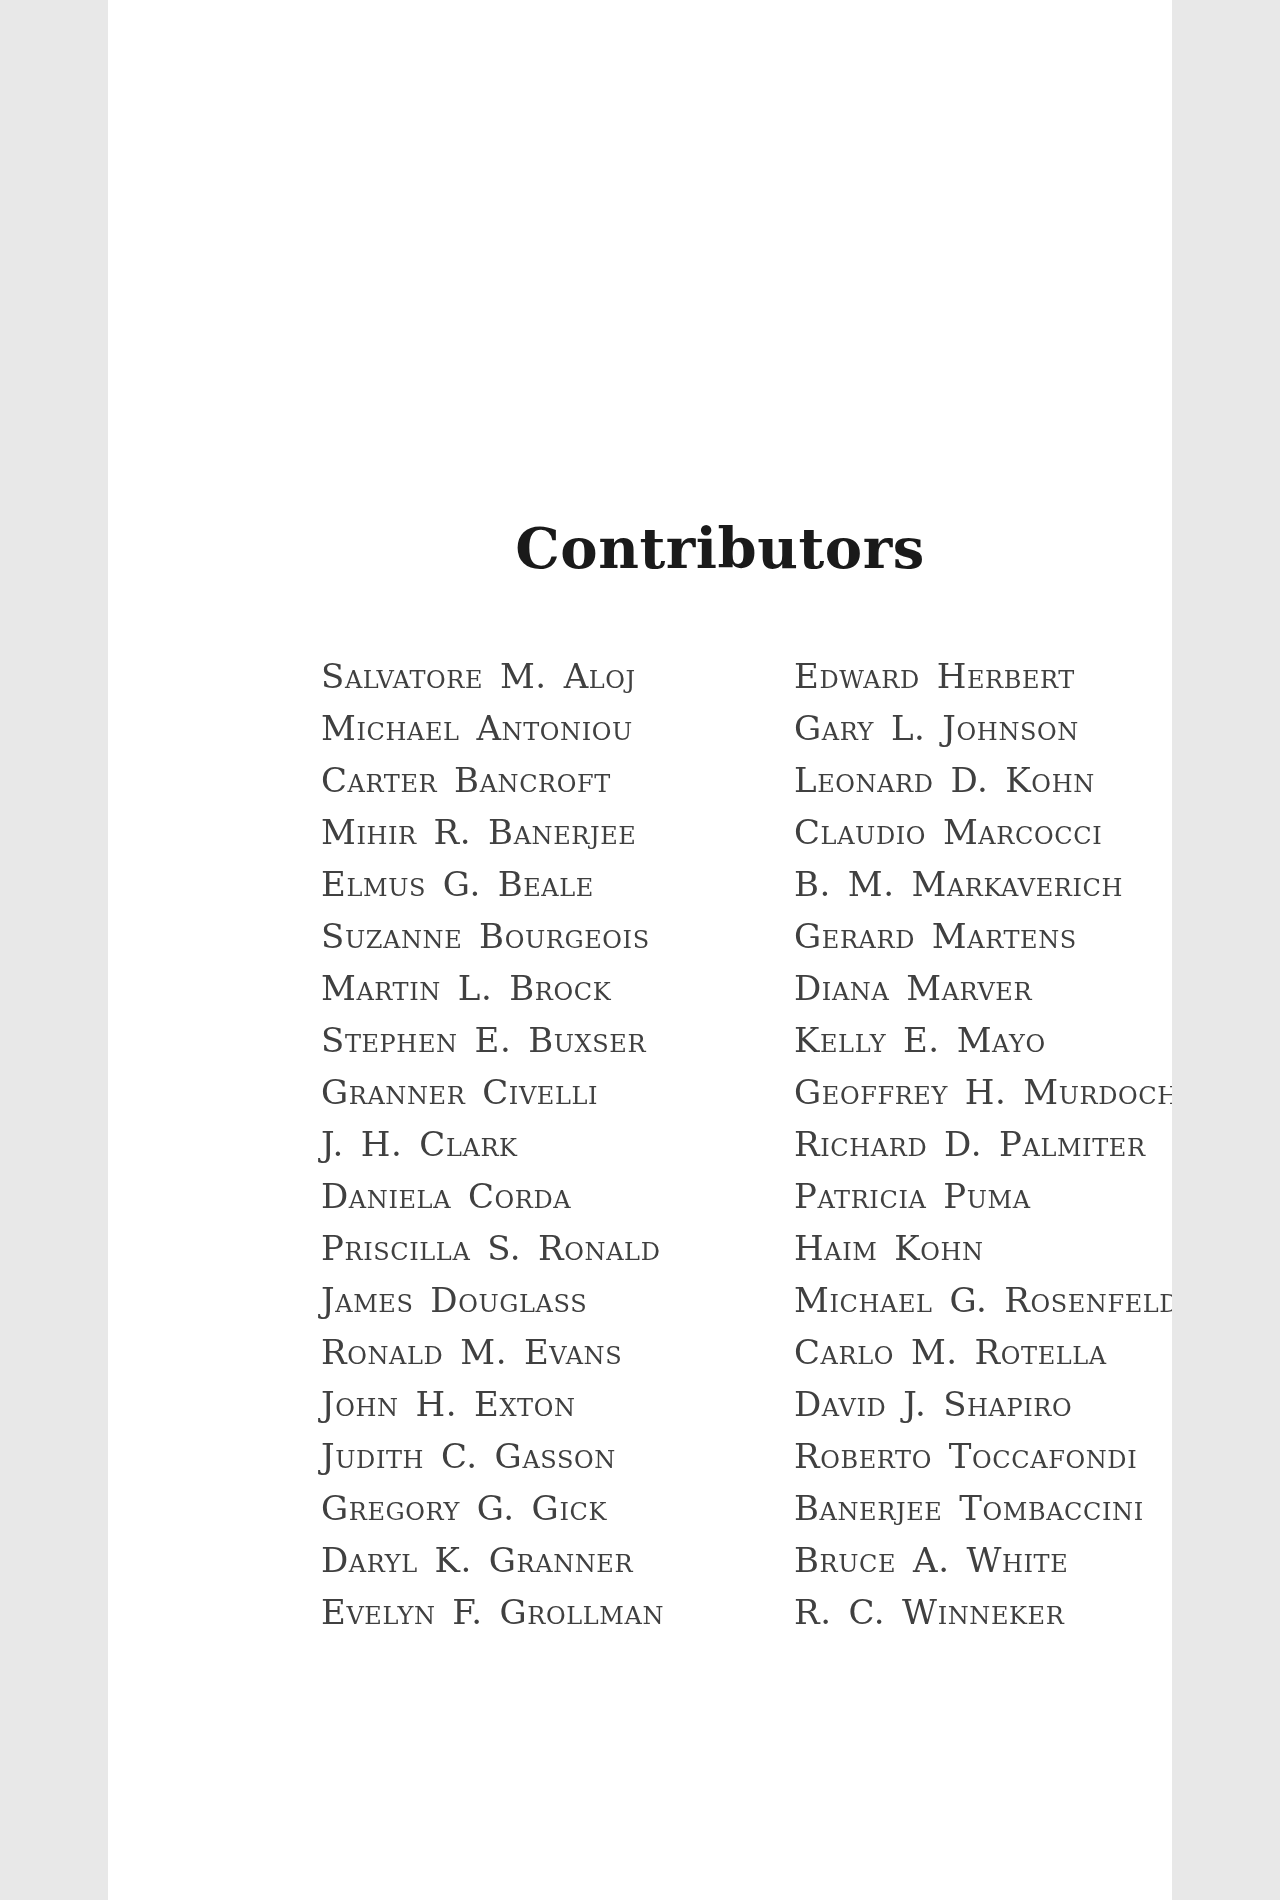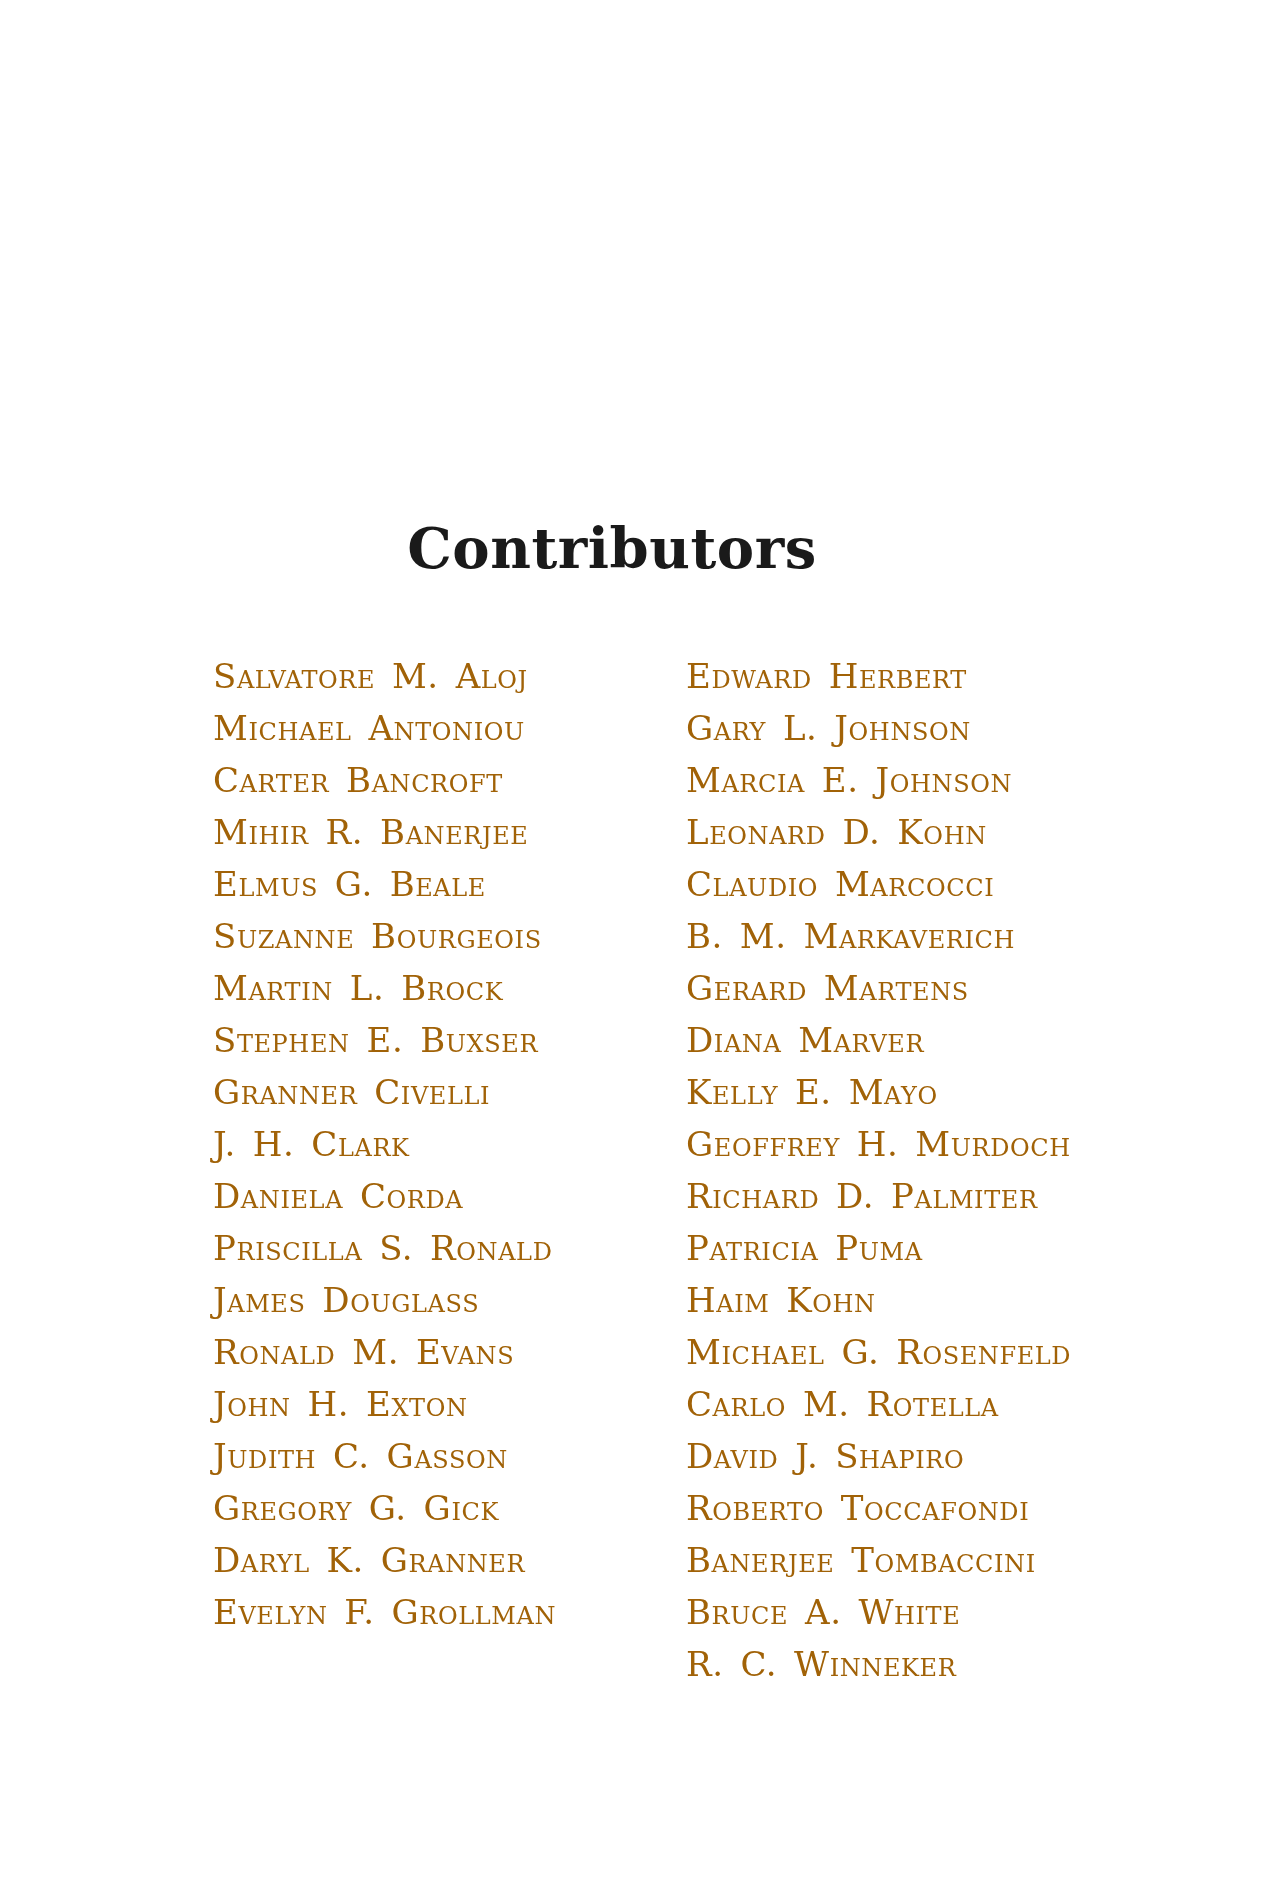--- a/index.html
+++ b/index.html
@@ -2,21 +2,21 @@
 <html><head>
 <meta charset="utf-8">
 <style>
   html, body {
     margin: 0;
     padding: 0;
     background: #e8e8e8;
   }
   .page {
     position: relative;
-    width: 1280px;
+    width: 1064px;
     height: 1900px;
     margin: 0 auto;
     background: #ffffff;
     font-family: "DejaVu Serif", "Liberation Serif", serif;
     overflow: hidden;
   }
   .title {
     position: absolute;
     top: 482px;
     left: 612px;
@@ -37,21 +37,21 @@
     position: absolute;
     top: 0;
   }
   .name-col.left  { left: 213px; }
   .name-col.right { left: 686px; }
   .name-row {
     height: 52px;
     line-height: 52px;
     font-size: 34px;
     font-variant: small-caps;
-    color: #a16207;
+    color: #404040;
     letter-spacing: 0.6px;
     word-spacing: 0.16em;
     white-space: nowrap;
   }
 </style>
 </head>
 <body>
 
 <div class="page">
 
@@ -79,21 +79,20 @@
         <div class="name-row">Judith C. Gasson</div>
         <div class="name-row">Gregory G. Gick</div>
         <div class="name-row">Daryl K. Granner</div>
         <div class="name-row">Evelyn F. Grollman</div>
       </div>
 
     <div class="name-col right">
 
     <div class="name-row">Edward Herbert</div>
         <div class="name-row">Gary L. Johnson</div>
-        <div class="name-row">Marcia E. Johnson</div>
         <div class="name-row">Leonard D. Kohn</div>
         <div class="name-row">Claudio Marcocci</div>
         <div class="name-row">B. M. Markaverich</div>
         <div class="name-row">Gerard Martens</div>
         <div class="name-row">Diana Marver</div>
         <div class="name-row">Kelly E. Mayo</div>
         <div class="name-row">Geoffrey H. Murdoch</div>
         <div class="name-row">Richard D. Palmiter</div>
         <div class="name-row">Patricia Puma</div>
         <div class="name-row">Haim Kohn</div>

